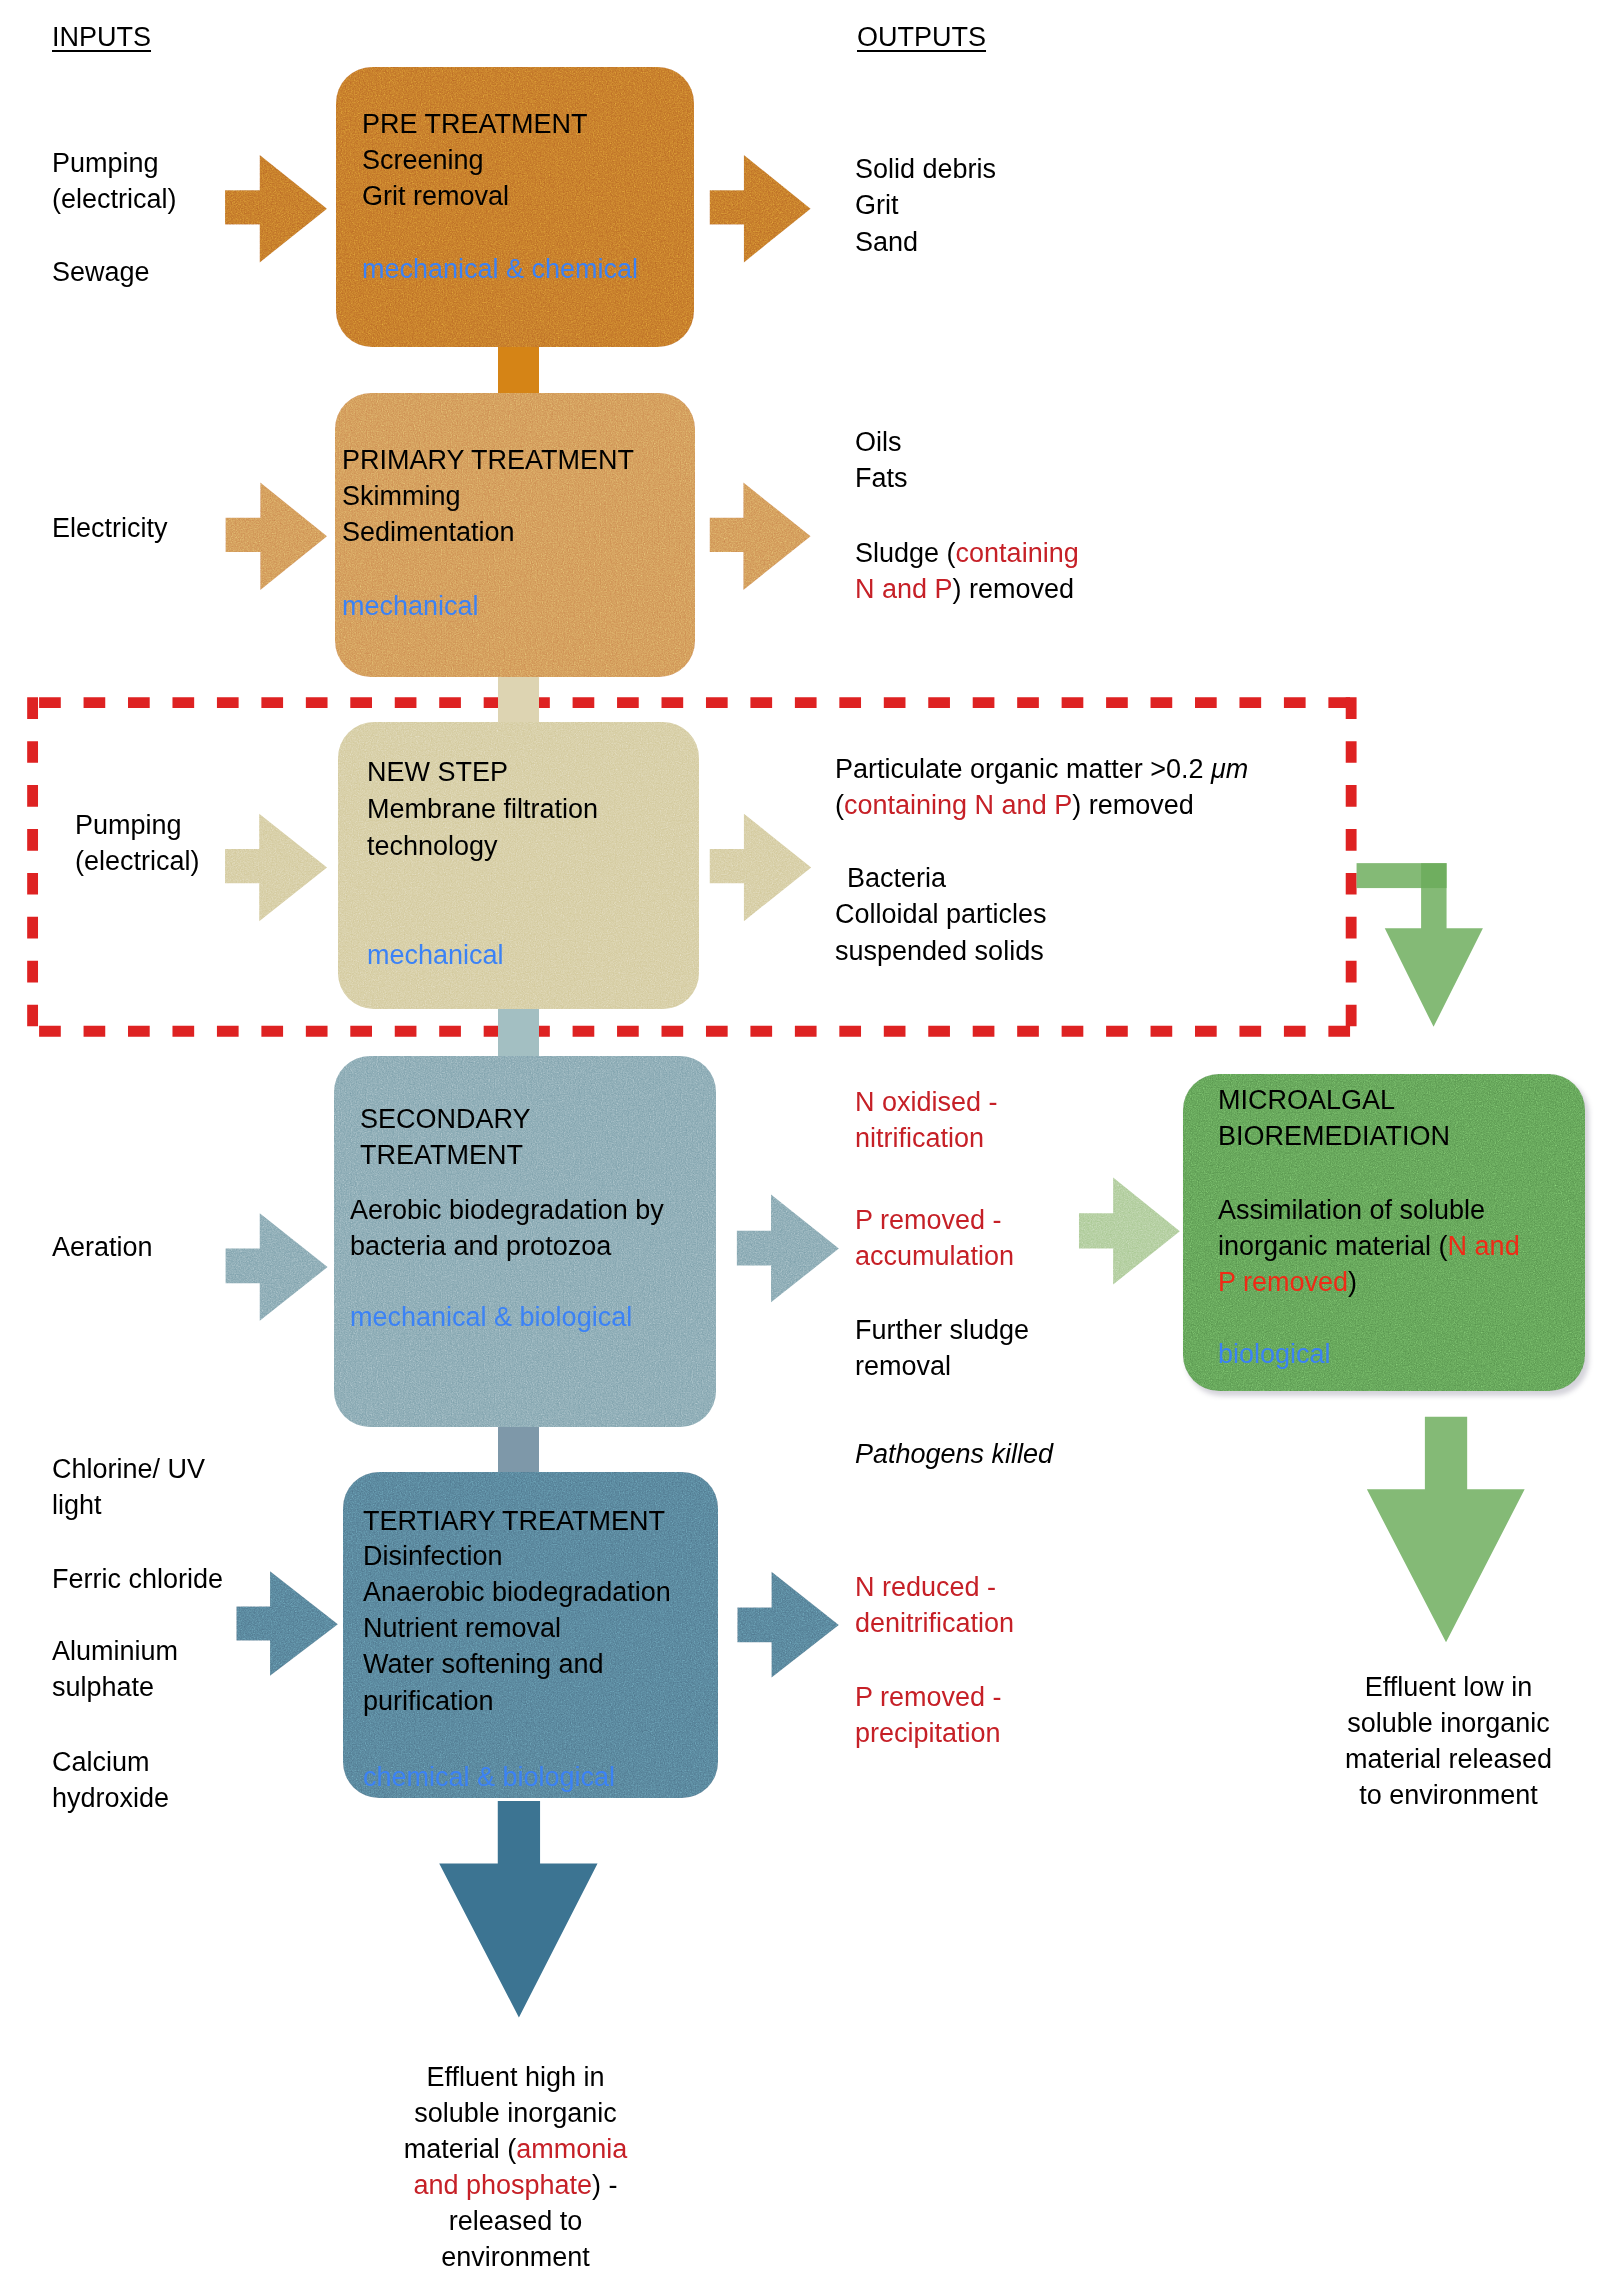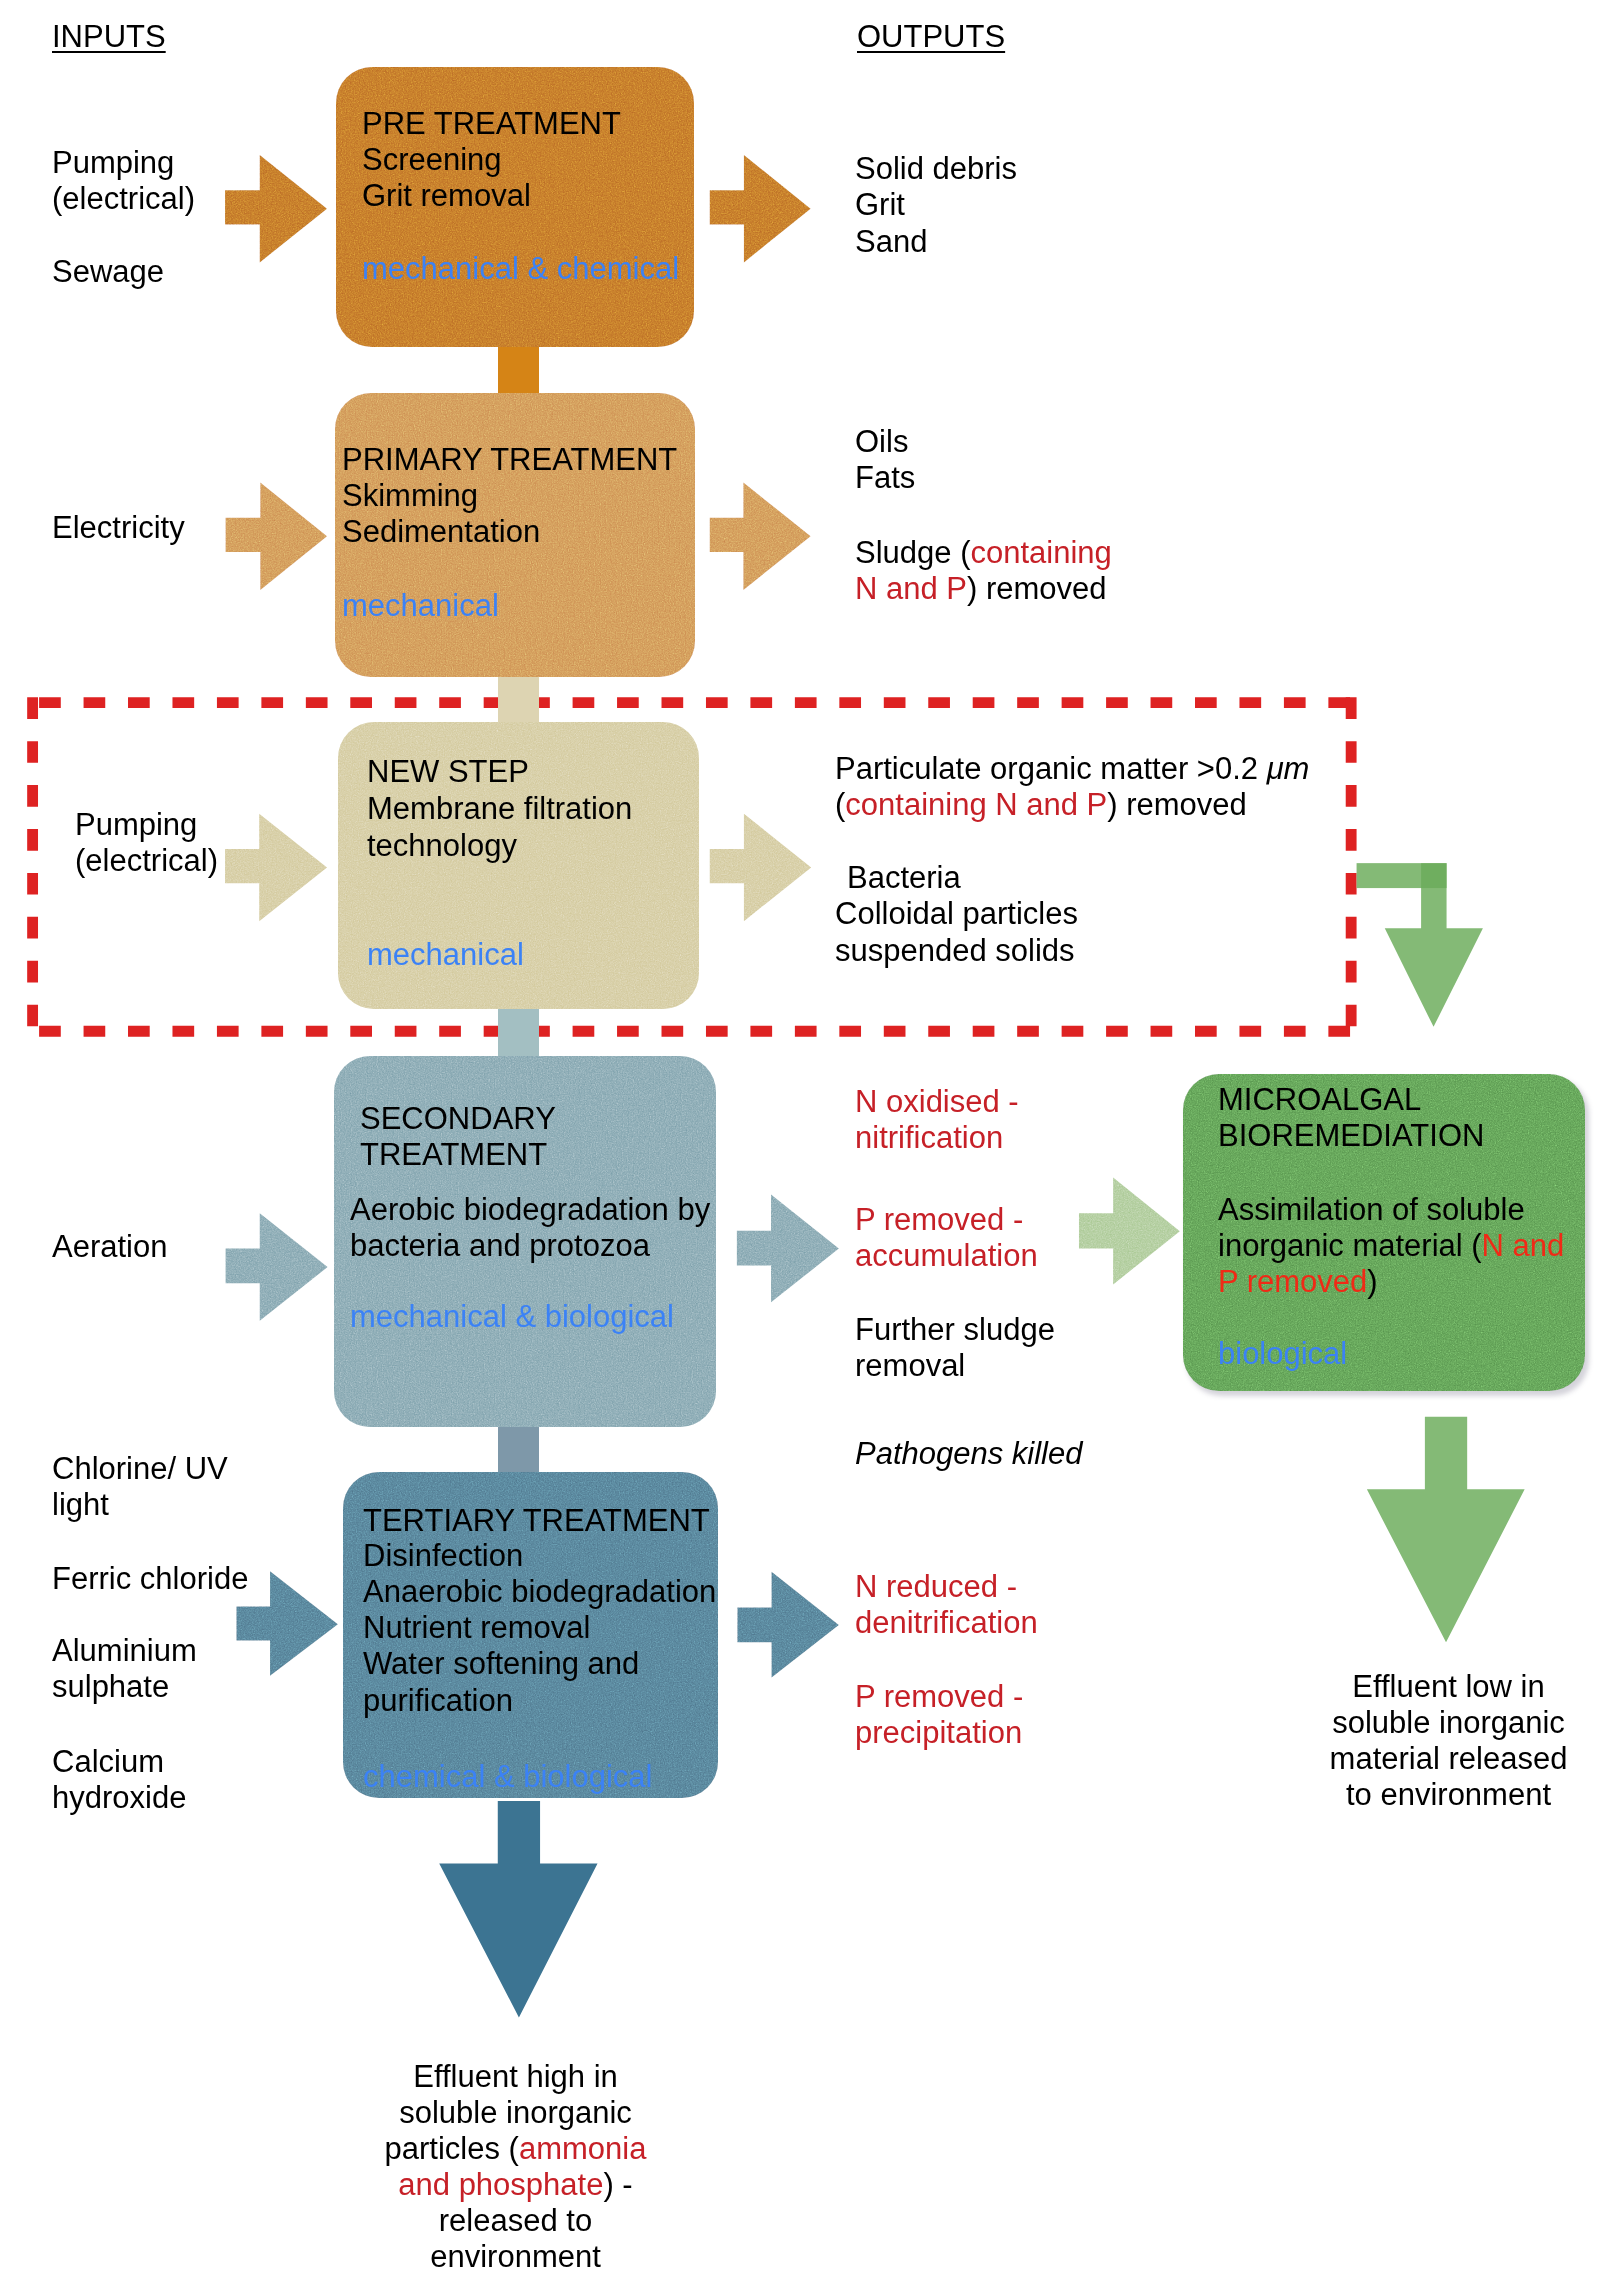--- a/index.html
+++ b/index.html
@@ -2,21 +2,21 @@
 <html style="font-size:8.7px"><head>
 <meta charset="utf-8">
 <title>Wastewater treatment flow diagram</title>
 <style>
   html,body{margin:0;padding:0;background:#fff;}
   body{width:1612px;height:2295px;position:relative;overflow:hidden;
        font-family:"Liberation Sans",sans-serif;color:#000;
        -webkit-font-smoothing:antialiased;}
   .stage{position:absolute;left:0;top:0;width:1612px;height:2295px;}
   .abs{position:absolute;}
-  .tx{position:absolute;white-space:pre;line-height:36px;font-size:31px;letter-spacing:0px;}
+  .tx{position:absolute;white-space:pre;line-height:36px;font-size:27px;letter-spacing:0px;}
   .hdr{text-decoration:underline;text-underline-offset:3.8px;text-decoration-thickness:2.2px;}
   .red{color:#C62027;}
   .bred{color:#F02A16;}
   .wht{color:#3b82f6;}
   .ital{font-style:italic;}
   .ctr{text-align:center;}
   .box{position:absolute;border-radius:36px;}
   .grainy{overflow:visible;}
   .gn{position:absolute;left:0;top:0;width:100%;height:100%;
       mix-blend-mode:overlay;pointer-events:none;border-radius:36px;overflow:hidden;}
@@ -228,18 +228,18 @@
   <div class="tx" style="left:52px;top:1744px;"><span>Calcium</span><br><span>hydroxide</span></div>
 
   <div class="tx" style="left:855px;top:1436px;font-style:italic;">Pathogens killed</div>
   <div class="tx red" style="left:855px;top:1569px;"><span>N reduced -</span><br><span>denitrification</span></div>
   <div class="tx red" style="left:855px;top:1679px;"><span>P removed -</span><br><span>precipitation</span></div>
 
   <div class="tx" style="left:1218px;top:1082px;"><span>MICROALGAL</span><br><span>BIOREMEDIATION</span></div>
   <div class="tx" style="left:1218px;top:1192px;"><span>Assimilation of soluble</span><br><span>inorganic material (</span><span class="bred">N and</span><br><span class="bred">P removed</span><span>)</span></div>
   <div class="tx wht" style="left:1218px;top:1336px;">biological</div>
 
-  <div class="tx ctr" style="left:353px;top:2059px;width:325px;"><span>Effluent high in</span><br><span>soluble inorganic</span><br><span>particles (</span><span class="red">ammonia</span><br><span class="red">and phosphate</span><span>) -</span><br><span>released to</span><br><span>environment</span></div>
+  <div class="tx ctr" style="left:353px;top:2059px;width:325px;"><span>Effluent high in</span><br><span>soluble inorganic</span><br><span>material (</span><span class="red">ammonia</span><br><span class="red">and phosphate</span><span>) -</span><br><span>released to</span><br><span>environment</span></div>
 
   <div class="tx ctr" style="left:1286px;top:1669px;width:325px;"><span>Effluent low in</span><br><span>soluble inorganic</span><br><span>material released</span><br><span>to environment</span></div>
 
 </div>
 
 
 </body></html>

